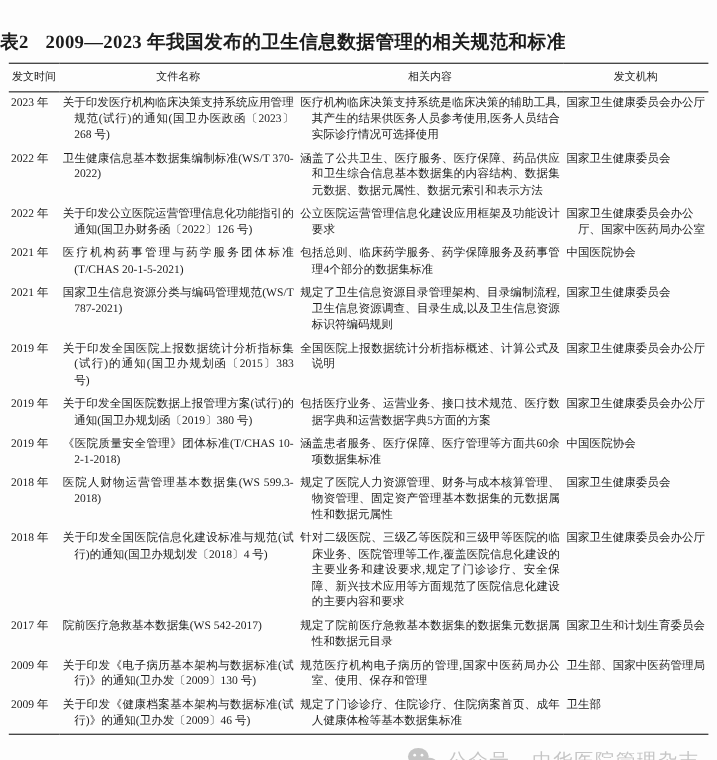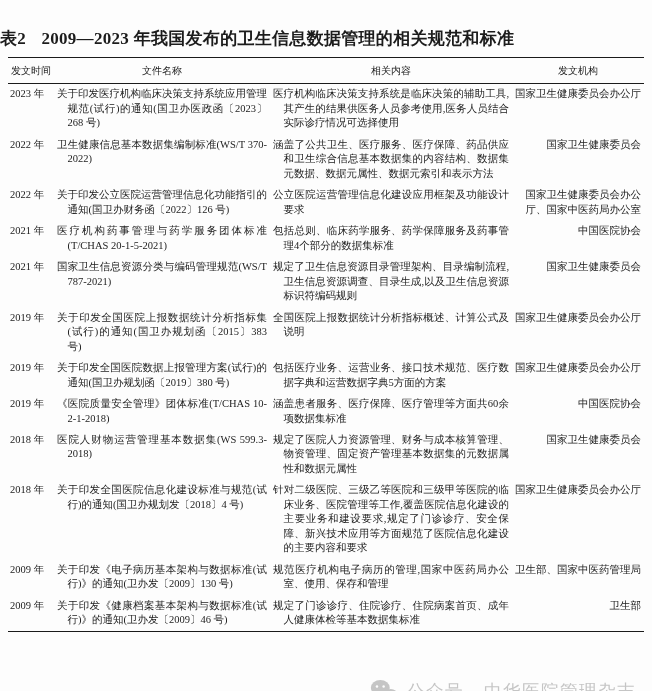--- a/index.html
+++ b/index.html
@@ -49,21 +49,21 @@
     vertical-align: top;
     padding: 3.5px 3px;
   }
   td.year { white-space: nowrap; padding-left: 2px; }
   td.hang {
     text-indent: -1em;
     padding-left: calc(3px + 1em);
     text-align: justify;
     text-justify: inter-ideograph;
   }
-  td.org-cell { text-align: right; }
+  td.org-cell { text-align: left; }
 
   .watermark {
     position: absolute;
     right: 16px;
     bottom: 7px;
     display: flex;
     align-items: center;
     gap: 9px;
     color: #c5c5c5;
     font-family: "Liberation Sans", "DejaVu Sans", sans-serif;
@@ -150,20 +150,26 @@
         <td class="year">2018 年</td>
         <td class="hang">医院人财物运营管理基本数据集(WS 599.3-2018)</td>
         <td class="hang">规定了医院人力资源管理、财务与成本核算管理、物资管理、固定资产管理基本数据集的元数据属性和数据元属性</td>
         <td class="hang org-cell">国家卫生健康委员会</td>
       </tr>
       <tr>
         <td class="year">2018 年</td>
         <td class="hang">关于印发全国医院信息化建设标准与规范(试行)的通知(国卫办规划发〔2018〕4 号)</td>
         <td class="hang">针对二级医院、三级乙等医院和三级甲等医院的临床业务、医院管理等工作,覆盖医院信息化建设的主要业务和建设要求,规定了门诊诊疗、安全保障、新兴技术应用等方面规范了医院信息化建设的主要内容和要求</td>
         <td class="hang org-cell">国家卫生健康委员会办公厅</td>
+      </tr>
+      <tr>
+        <td class="year">2017 年</td>
+        <td class="hang">院前医疗急救基本数据集(WS 542-2017)</td>
+        <td class="hang">规定了院前医疗急救基本数据集的数据集元数据属性和数据元目录</td>
+        <td class="hang org-cell">国家卫生和计划生育委员会</td>
       </tr>
       <tr>
         <td class="year">2009 年</td>
         <td class="hang">关于印发《电子病历基本架构与数据标准(试行)》的通知(卫办发〔2009〕130 号)</td>
         <td class="hang">规范医疗机构电子病历的管理,国家中医药局办公室、使用、保存和管理</td>
         <td class="hang org-cell">卫生部、国家中医药管理局</td>
       </tr>
       <tr>
         <td class="year">2009 年</td>
         <td class="hang">关于印发《健康档案基本架构与数据标准(试行)》的通知(卫办发〔2009〕46 号)</td>

